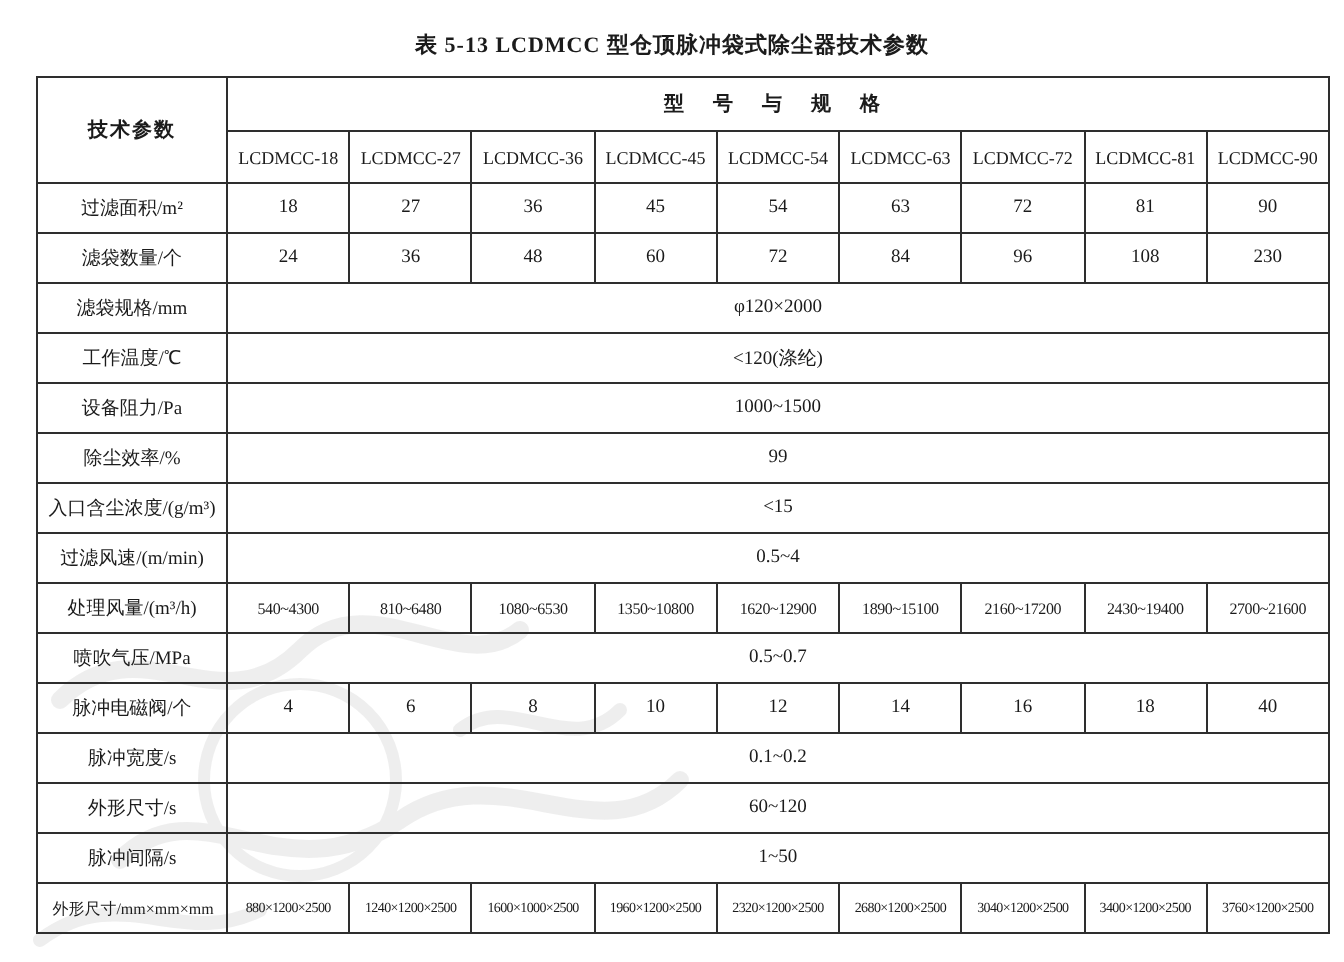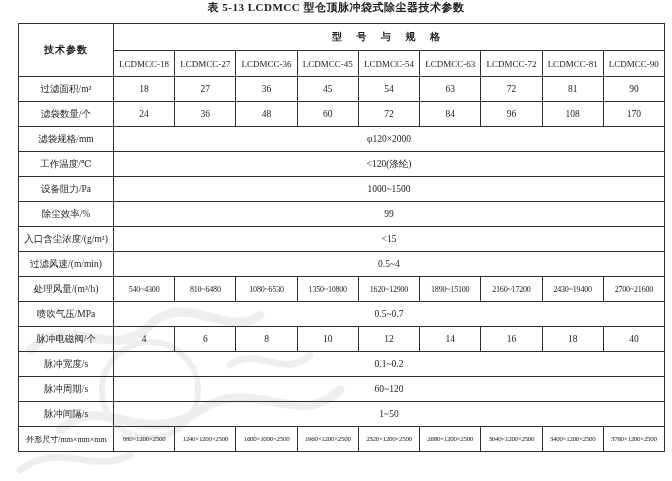--- a/index.html
+++ b/index.html
@@ -9,20 +9,21 @@
     font-family: "Liberation Serif", "DejaVu Serif", serif;
     color: #1b1b1b;
   }
   body {
     width: 672px;
     height: 481px;
     position: relative;
     overflow: hidden;
   }
   .page-title {
+    margin-top: 15px;
     text-align: center;
     font-size: 11px;
     font-weight: bold;
     letter-spacing: 0.5px;
   }
   table.spec {
     border-collapse: collapse;
     table-layout: fixed;
     width: 647px;
     margin: 8px 0 0 18px;
@@ -54,20 +55,21 @@
   th.model {
     height: 25px;
     font-weight: normal;
     font-size: 9px;
     font-family: "Liberation Serif", "DejaVu Serif", serif;
   }
   td.rowlabel {
     text-align: left;
     padding-left: 7px;
     font-size: 9.5px;
+    font-family: Liberation Serif, serif;
   }
   tbody td { height: 24px; }
   tr.small-cells td.val { font-size: 8px; letter-spacing: -0.2px; }
   tr.tiny-cells td.rowlabel { font-size: 8px; padding-left: 3px; }
   tr.tiny-cells td.val { font-size: 7px; letter-spacing: -0.3px; padding: 0; text-align: center; }
   .watermark {
     position: absolute;
     left: 0;
     top: 270px;
     z-index: 1;
@@ -126,21 +128,21 @@
     <tr>
       <td class="rowlabel">滤袋数量/个</td>
       <td class="val">24</td>
       <td class="val">36</td>
       <td class="val">48</td>
       <td class="val">60</td>
       <td class="val">72</td>
       <td class="val">84</td>
       <td class="val">96</td>
       <td class="val">108</td>
-      <td class="val">170</td>
+      <td class="val">230</td>
     </tr>
     <tr>
       <td class="rowlabel">滤袋规格/mm</td>
       <td class="val" colspan="9">φ120×2000</td>
     </tr>
     <tr>
       <td class="rowlabel">工作温度/℃</td>
       <td class="val" colspan="9">&lt;120(涤纶)</td>
     </tr>
     <tr>
@@ -185,21 +187,21 @@
       <td class="val">14</td>
       <td class="val">16</td>
       <td class="val">18</td>
       <td class="val">40</td>
     </tr>
     <tr>
       <td class="rowlabel">脉冲宽度/s</td>
       <td class="val" colspan="9">0.1~0.2</td>
     </tr>
     <tr>
-      <td class="rowlabel">脉冲周期/s</td>
+      <td class="rowlabel">外形尺寸/s</td>
       <td class="val" colspan="9">60~120</td>
     </tr>
     <tr>
       <td class="rowlabel">脉冲间隔/s</td>
       <td class="val" colspan="9">1~50</td>
     </tr>
     <tr class="tiny-cells">
       <td class="rowlabel">外形尺寸/mm×mm×mm</td>
       <td class="val">880×1200×2500</td>
       <td class="val">1240×1200×2500</td>

